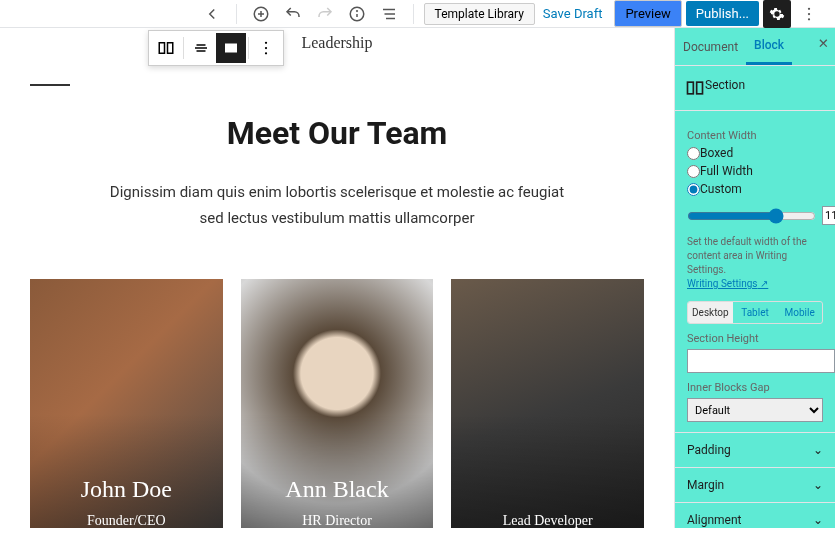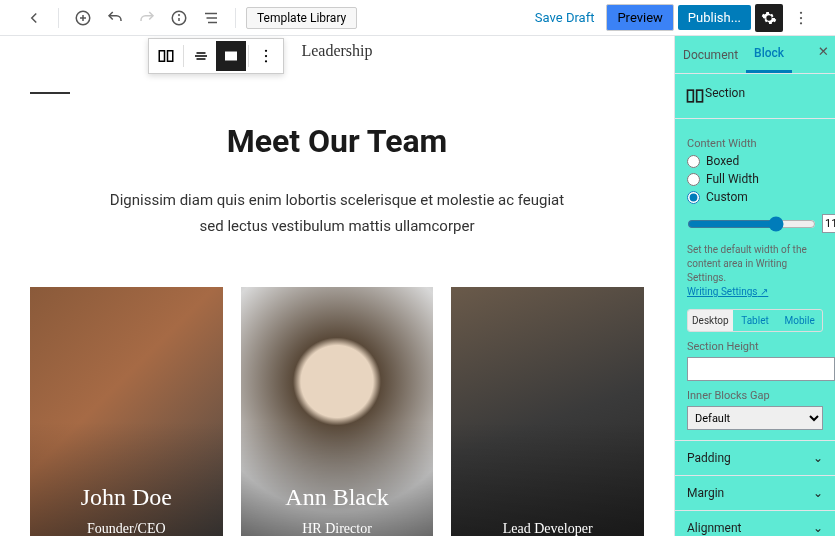--- a/index.html
+++ b/index.html
@@ -1,17 +1,17 @@
 <!DOCTYPE html>
 <html><head>
 <meta charset="utf-8">
 <style>
 *{margin:0;padding:0;box-sizing:border-box;font-family:-apple-system,BlinkMacSystemFont,"Segoe UI",Roboto,sans-serif}
 body{width:835px;height:536px;overflow:hidden;background:#fff;font-size:13px;color:#1e1e1e}
-.topbar{height:36px;border-bottom:1px solid #e2e4e7;display:flex;align-items:center;padding:0 20px;justify-content:space-between}
+.topbar{height:28px;border-bottom:1px solid #e2e4e7;display:flex;align-items:center;padding:0 12px;justify-content:flex-end}
 .tb-left,.tb-right{display:flex;align-items:center;gap:4px}
 .icon-btn{width:28px;height:28px;display:flex;align-items:center;justify-content:center;background:none;border:none;cursor:pointer;color:#555;border-radius:2px}
 .icon-btn svg{width:18px;height:18px}
 .icon-btn.disabled{opacity:.3}
 .sep{width:1px;height:20px;background:#e2e4e7;margin:0 6px}
 .tmpl-btn{border:1px solid #ccc;background:#f7f7f7;padding:3px 10px;font-size:12px;border-radius:2px;cursor:pointer}
 .link-btn{color:#007cba;font-size:13px;background:none;border:none;cursor:pointer;padding:0 8px}
 .btn-outline{border:1px solid #ccc;background:#3b82f6;padding:5px 10px;font-size:13px;border-radius:2px;cursor:pointer}
 .btn-primary{background:#007cba;color:#fff;border:none;padding:5px 10px;font-size:13px;border-radius:2px;cursor:pointer}
 .gear-btn{width:28px;height:28px;background:#1e1e1e;color:#fff;border:none;display:flex;align-items:center;justify-content:center;cursor:pointer;border-radius:2px}
@@ -34,21 +34,21 @@
 .c3{background:linear-gradient(to bottom,rgba(0,0,0,0) 50%,rgba(0,0,0,.4) 100%),linear-gradient(160deg,#6a5a4a 0%,#3a3a3a 50%,#222 100%)}
 .sidebar{width:161px;border-left:1px solid #e2e4e7;background:#5eead4;overflow-y:auto;font-size:12px;flex-shrink:0}
 .sb-tabs{display:flex;border-bottom:1px solid #e2e4e7;align-items:center;position:relative}
 .sb-tab{padding:10px 8px;font-size:12px;background:none;border:none;cursor:pointer;color:#555}
 .sb-tab.active{color:#007cba;border-bottom:3px solid #007cba;font-weight:500}
 .sb-close{position:absolute;right:6px;top:8px;background:none;border:none;cursor:pointer;color:#555}
 .sb-section-hdr{display:flex;align-items:flex-start;padding:12px 10px;border-bottom:1px solid #e2e4e7}
 .sb-panel{padding:10px 12px;border-bottom:1px solid #e2e4e7}
 .sb-panel-hdr{display:flex;justify-content:space-between;align-items:center;font-size:12px;font-weight:500;cursor:pointer}
 .sb-label{font-size:11px;color:#666;margin:8px 0 4px}
-.radio-row{display:flex;align-items:center;gap:6px;margin:4px 0;font-size:12px}
+.radio-row{display:flex;align-items:center;margin:4px 0;font-size:12px}
 .radio-row input{accent-color:#007cba}
 .slider-row{display:flex;align-items:center;gap:6px;margin-top:10px}
 .slider-row input[type=range]{flex:1;accent-color:#007cba}
 .num-input{width:40px;border:1px solid #8f98a1;padding:2px;font-size:11px}
 .hint{font-size:10px;color:#666;margin-top:10px;line-height:1.4}
 .hint a{color:#007cba}
 .device-tabs{display:flex;border:1px solid #ddd;border-radius:3px;margin-top:10px;overflow:hidden}
 .device-tab{flex:1;padding:5px 0;font-size:10px;background:none;border:none;cursor:pointer;color:#007cba;text-align:center}
 .device-tab.active{background:#f0f0f0;color:#333;font-weight:400}
 .field-row{display:flex;gap:4px;margin-top:4px}

